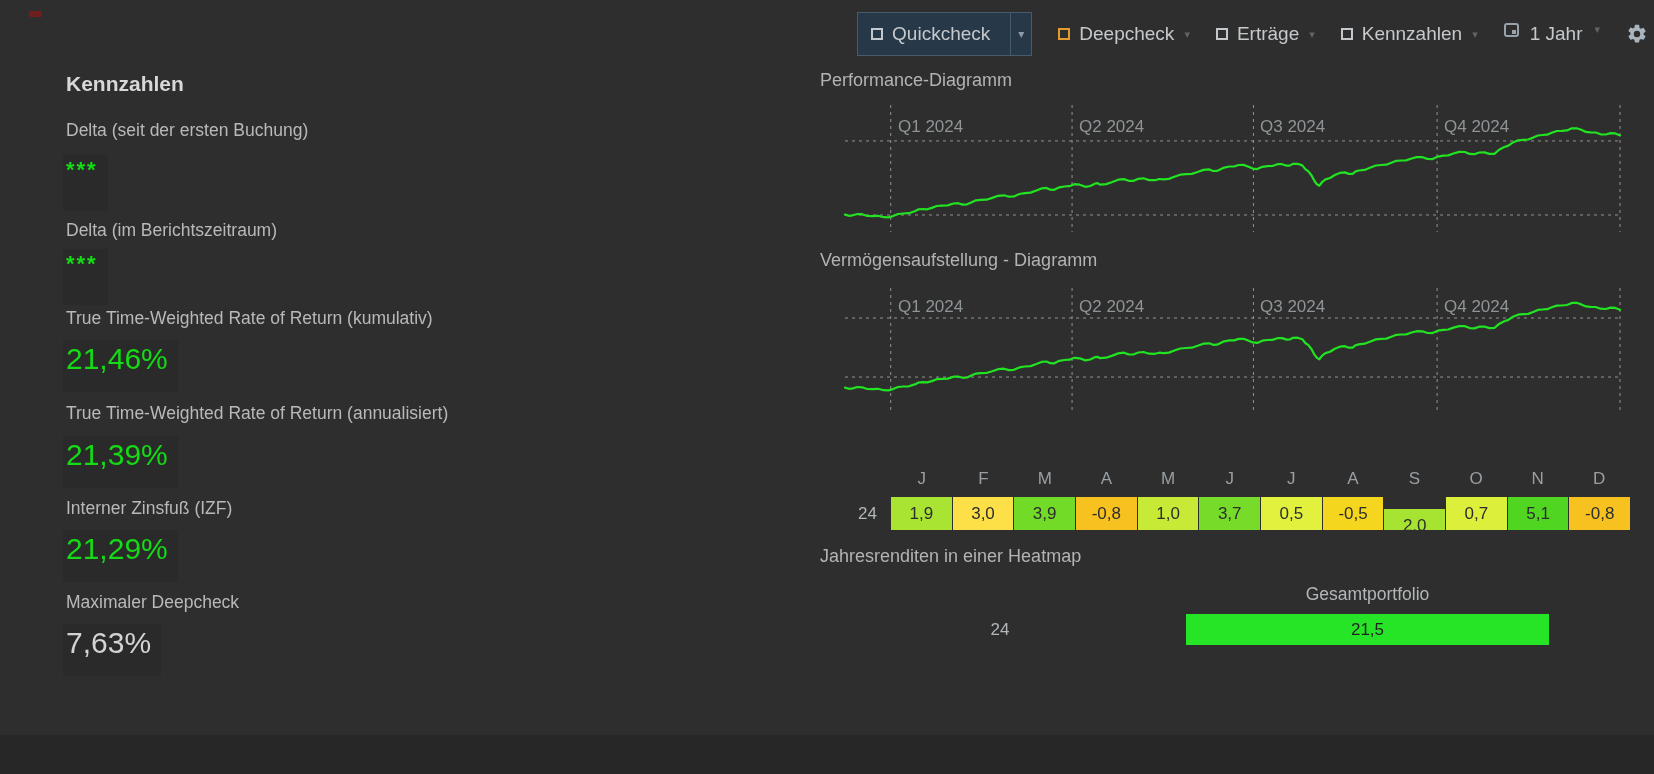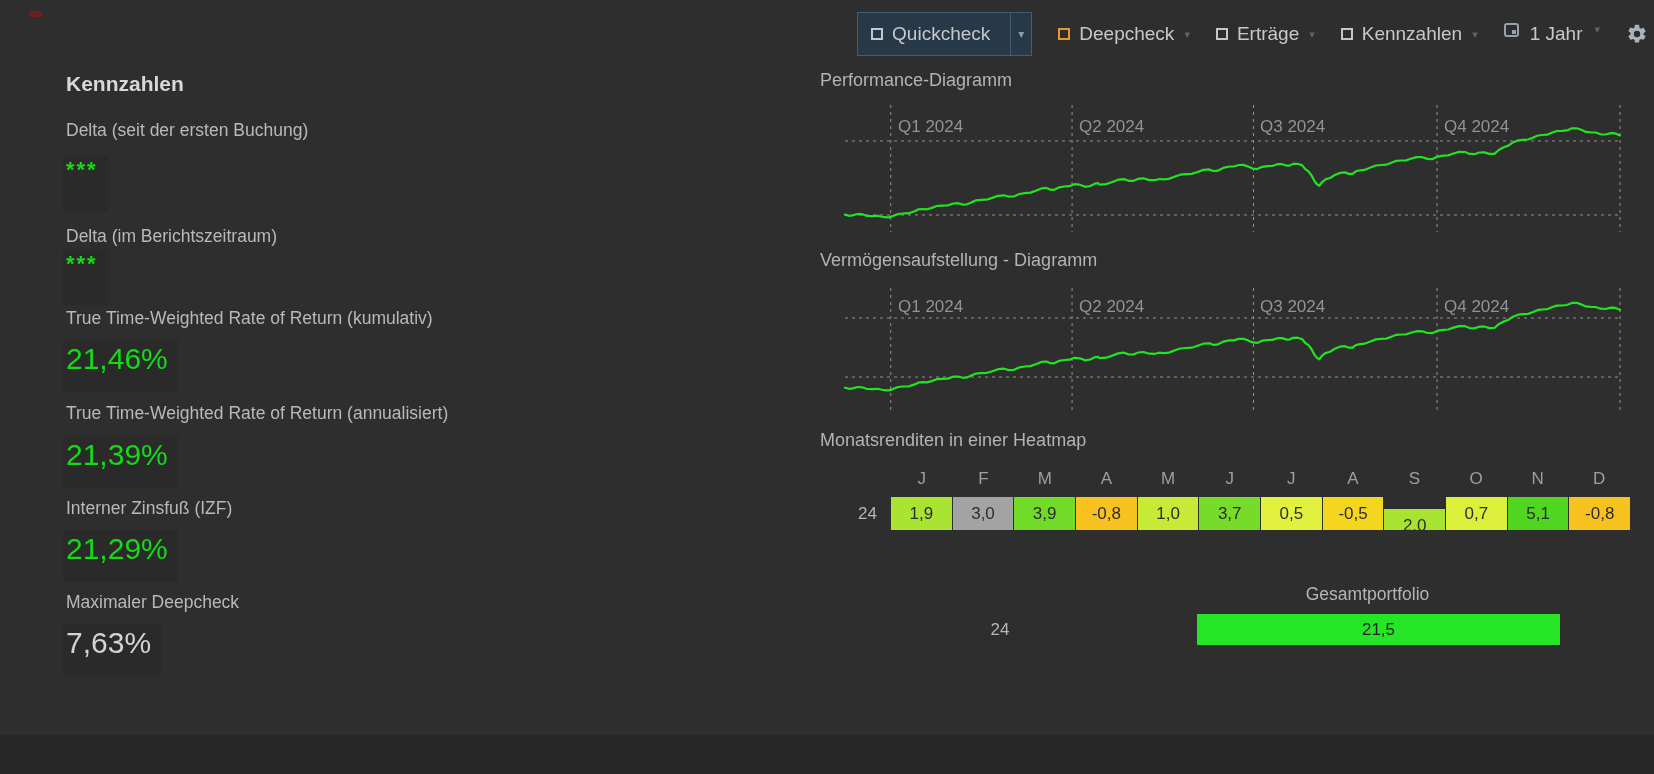--- a/index.html
+++ b/index.html
@@ -21,21 +21,21 @@
   .gearwrap{display:flex;align-items:center}
 
   
   .panel-title{position:absolute;left:66px;top:72px;font-size:21px;font-weight:bold;color:#d8d8d8}
   .m-label{position:absolute;left:66px;font-size:17.5px;color:#b9b9b9;white-space:nowrap}
   .m-value{position:absolute;left:63px;background:rgba(0,0,0,0.08);padding:2px 10px 16px 3px;white-space:nowrap}
   .m-value.sm{font-size:22px;letter-spacing:2px;padding-bottom:28px;font-weight:bold}
   .m-value.lg{font-size:30px}
   .green{color:#15da15}
   .neutral{color:#d3d3d3}
-  .lt1{top:120px}.lt2{top:226px}.lt3{top:308px}.lt4{top:403px}.lt5{top:498px}.lt6{top:592px}
+  .lt1{top:120px}.lt2{top:220px}.lt3{top:308px}.lt4{top:403px}.lt5{top:498px}.lt6{top:592px}
   .vt1{top:155px}.vt2{top:249px}.vt3{top:340px}.vt4{top:436px}.vt5{top:530px}.vt6{top:624px}
 
   
   .sec-title{position:absolute;left:820px;font-size:18px;color:#b3b3b3;white-space:nowrap}
   .st1{top:70px}.st2{top:250px}.st3{top:430px}.st4{top:546px}
   .chart-svg{position:absolute;left:845px;overflow:visible}
   .c1{top:105px}.c2{top:288px}
   .qlabel{position:absolute;font-size:17px;color:#8f9496;white-space:nowrap}
   .q1{left:898px}.q2{left:1079px}.q3{left:1260px}.q4{left:1444px}
   .qr1{top:117px}.qr2{top:297px}
@@ -142,49 +142,49 @@
       <line x1="775" y1="0" x2="775" y2="124" stroke="#929292" stroke-width="1" stroke-dasharray="3 4"></line>
       <line x1="0" y1="30.008" x2="775" y2="30.008" stroke="#929292" stroke-width="1" stroke-dasharray="3 4"></line>
       <line x1="0" y1="89.032" x2="775" y2="89.032" stroke="#929292" stroke-width="1" stroke-dasharray="3 4"></line>
       <polyline points="0.0,99.6 3.9,100.8 7.8,100.4 12.4,99.0 17.1,99.3 22.1,101.0 27.1,101.1 32.9,100.8 38.8,102.2 43.4,102.4 48.0,101.1 53.1,99.0 58.1,98.5 63.9,98.3 69.8,96.4 73.6,94.5 77.5,94.2 82.2,94.4 86.8,93.1 91.8,91.2 96.9,90.9 102.7,90.6 108.5,88.7 113.2,88.5 117.8,89.8 122.1,89.5 126.3,87.6 131.0,85.6 135.6,85.1 141.4,85.0 147.3,83.3 153.1,81.2 158.9,80.7 163.9,82.1 168.9,81.8 174.4,79.4 179.8,78.5 185.6,78.1 191.4,76.0 196.5,73.9 201.5,73.5 205.4,75.2 209.3,75.3 214.3,72.8 219.3,72.0 224.4,71.7 229.4,69.8 234.8,70.3 240.3,72.4 245.3,71.5 250.3,69.1 252.7,68.8 255.0,70.2 261.2,69.7 267.4,67.6 273.2,65.4 279.0,64.7 283.6,66.4 288.3,66.5 293.3,64.5 298.4,64.0 304.2,65.7 310.0,65.8 314.3,64.7 318.5,65.1 323.9,64.6 329.4,62.5 335.2,60.5 341.0,60.0 346.8,59.7 352.6,57.8 358.4,55.7 364.3,55.3 368.1,56.8 372.0,56.7 378.2,53.7 384.4,52.4 389.1,52.4 393.7,50.9 398.4,50.8 403.0,52.4 407.7,54.4 412.3,54.9 417.3,52.7 422.4,52.0 427.4,51.9 432.5,50.2 437.1,50.1 441.7,51.6 444.8,51.5 447.9,49.8 452.6,49.7 457.3,51.3 460.3,55.0 463.4,57.1 466.6,61.2 469.6,66.9 472.0,69.9 474.3,71.3 477.4,67.4 480.5,65.1 485.1,63.7 489.8,60.7 494.8,58.7 499.9,58.2 503.8,59.7 507.6,59.6 510.7,57.2 513.8,56.4 519.6,55.7 525.5,53.5 530.9,51.4 536.3,50.9 541.3,50.6 546.4,48.7 551.4,46.8 556.4,46.5 561.1,46.4 565.8,44.7 571.6,43.2 577.4,43.3 582.4,45.0 587.5,45.1 592.9,42.7 598.3,41.8 603.3,41.5 608.4,39.6 614.2,38.1 620.0,38.2 624.7,40.1 629.3,40.4 634.3,38.7 639.4,38.5 644.4,40.1 649.4,40.0 654.1,35.9 658.8,33.5 663.4,31.9 668.0,28.7 673.1,26.7 678.1,26.2 683.2,25.9 688.2,24.0 692.9,21.9 697.5,21.5 702.1,21.2 706.8,19.3 711.8,17.6 716.9,17.5 721.9,17.0 726.9,14.9 731.6,14.8 736.3,16.4 740.9,18.4 745.5,18.9 750.6,19.0 755.6,20.7 760.7,21.0 765.7,19.6 770.4,19.9 775.0,21.8" fill="none" stroke="#22e322" stroke-width="2.2" stroke-linejoin="round" stroke-linecap="round"></polyline>
     </svg>
   <div class="qlabel qr2 q1">Q1 2024</div>
   <div class="qlabel qr2 q2">Q2 2024</div>
   <div class="qlabel qr2 q3">Q3 2024</div>
   <div class="qlabel qr2 q4">Q4 2024</div>
 
-  <div class="sec-title st3">Monatsrenditen in einer Heatmap</div>
   <div class="hm-headers">
       <span>J</span>
       <span>F</span>
       <span>M</span>
       <span>A</span>
       <span>M</span>
       <span>J</span>
       <span>J</span>
       <span>A</span>
       <span>S</span>
       <span>O</span>
       <span>N</span>
       <span>D</span>
     </div>
   <div class="hm-rowlabel">24</div>
   <div class="hm-cells">
       <div style="background: rgb(170, 228, 50);">1,9</div>
-      <div style="background: #a3a3a3;">3,0</div>
+      <div style="background: #fde047;">3,0</div>
       <div style="background: rgb(114, 219, 40);">3,9</div>
       <div style="background: rgb(247, 194, 31);">-0,8</div>
       <div style="background: rgb(198, 234, 54); text-align: center;">1,0</div>
       <div style="background: rgb(118, 220, 41);">3,7</div>
       <div style="background: rgb(226, 241, 61);">0,5</div>
       <div style="background: rgb(244, 214, 31);">-0,5</div>
       <div style="background: rgb(167, 228, 49); margin-top: 12px;">2,0</div>
       <div style="background: rgb(220, 239, 58);">0,7</div>
       <div style="background: rgb(80, 214, 33);">5,1</div>
       <div style="background: rgb(247, 194, 31);">-0,8</div>
     </div>
 
+  <div class="sec-title st4">Jahresrenditen in einer Heatmap</div>
   <div class="yr-colhdr">Gesamtportfolio</div>
   <div class="yr-rowlabel">24</div>
-  <div class="yr-cell" style="background: rgb(38, 229, 38); margin-left: 11px;">21,5</div>
+  <div class="yr-cell" style="background: rgb(38, 229, 38);">21,5</div>
 
   <div class="footer"></div>
 </div>
 
 </body></html>

